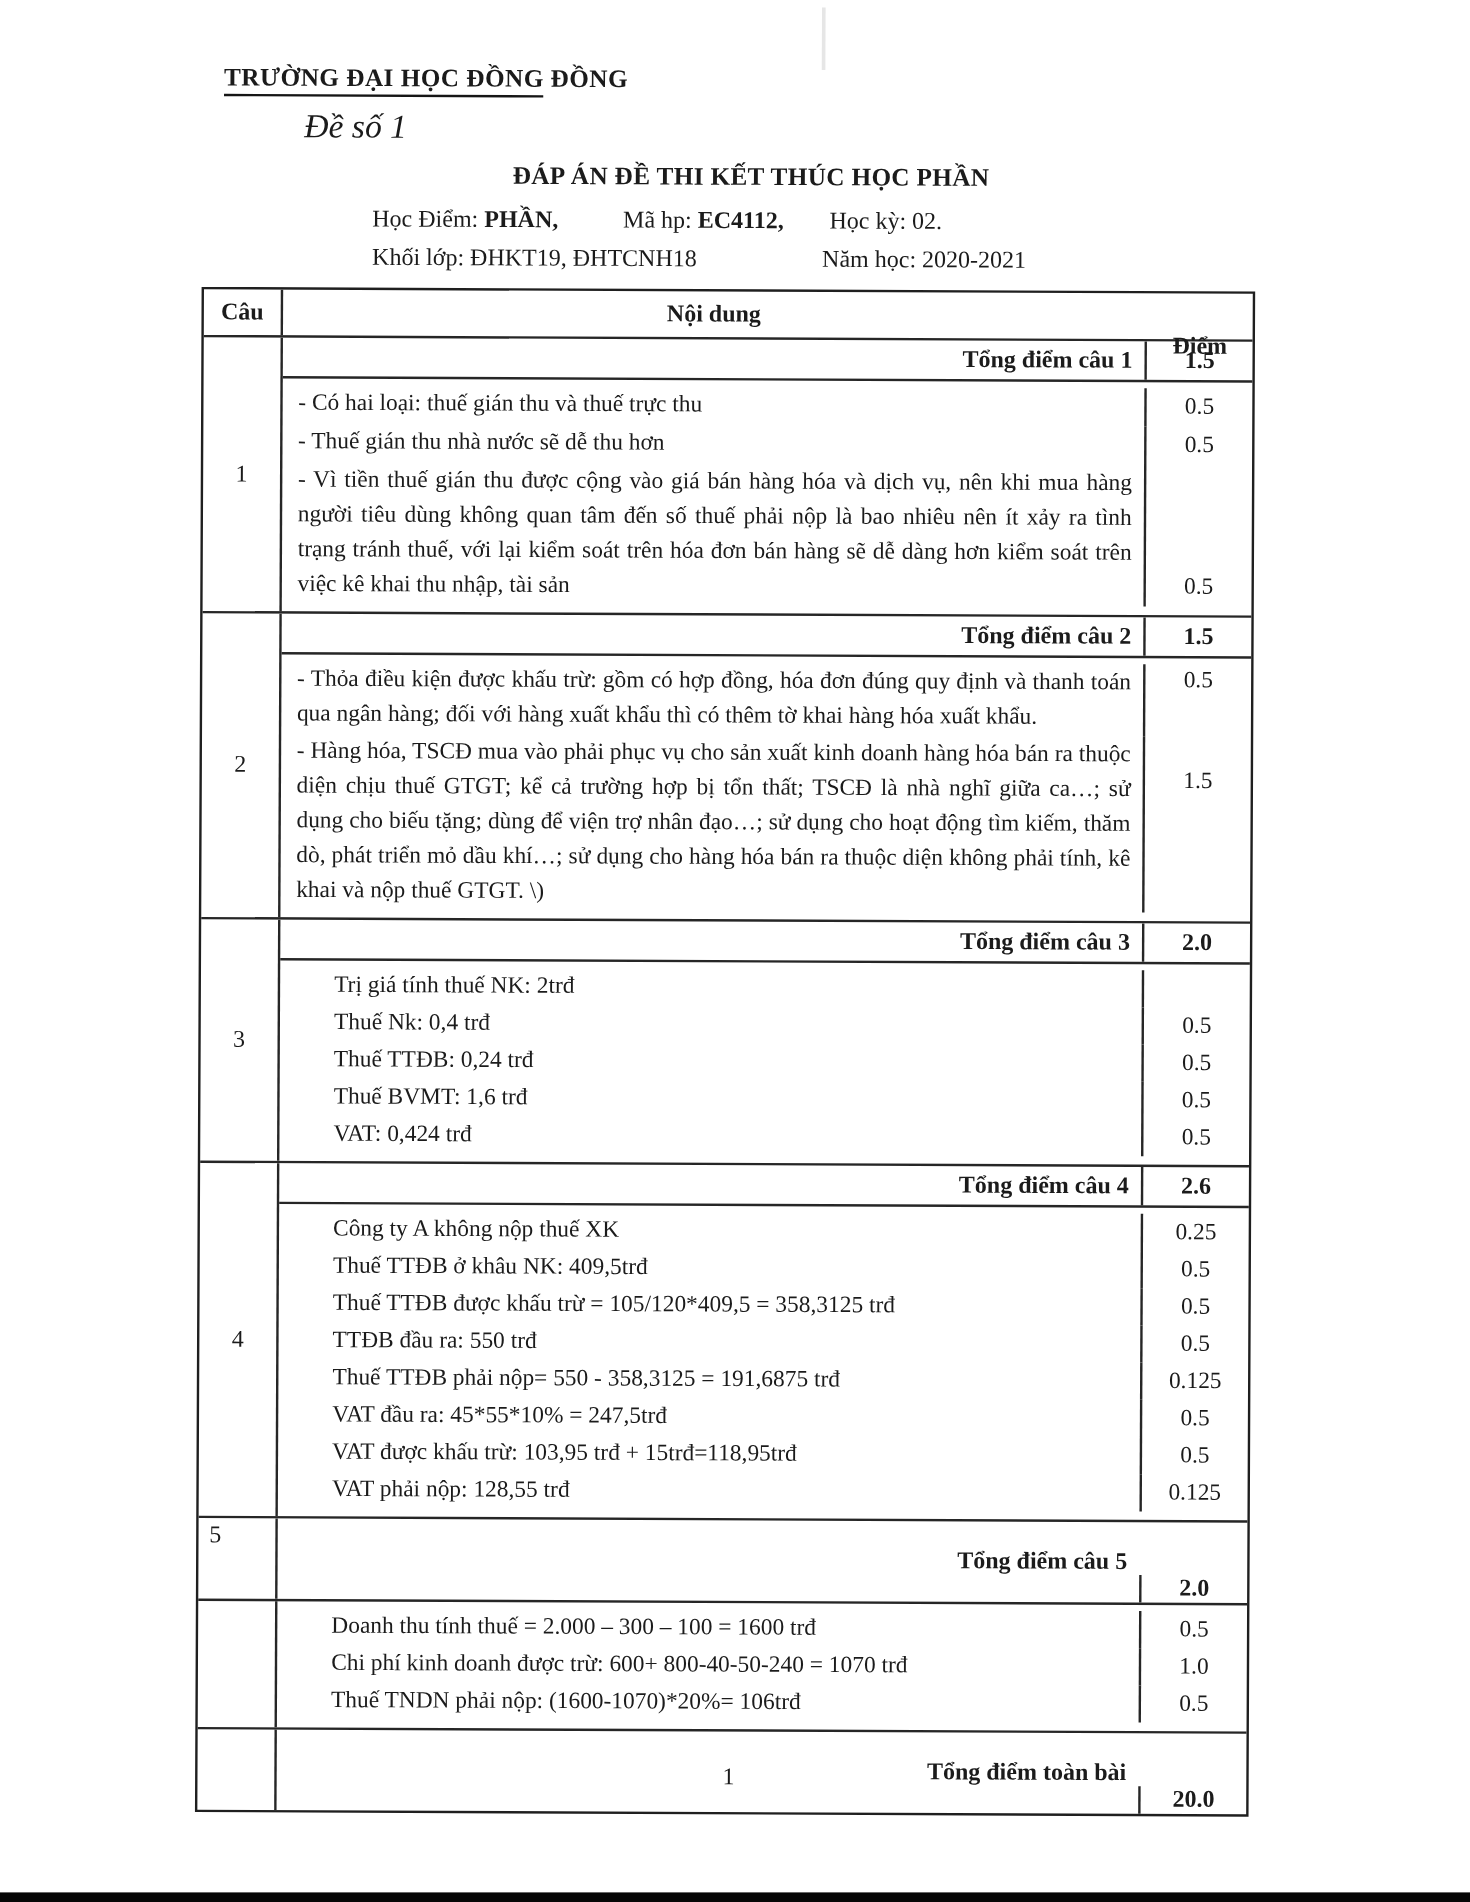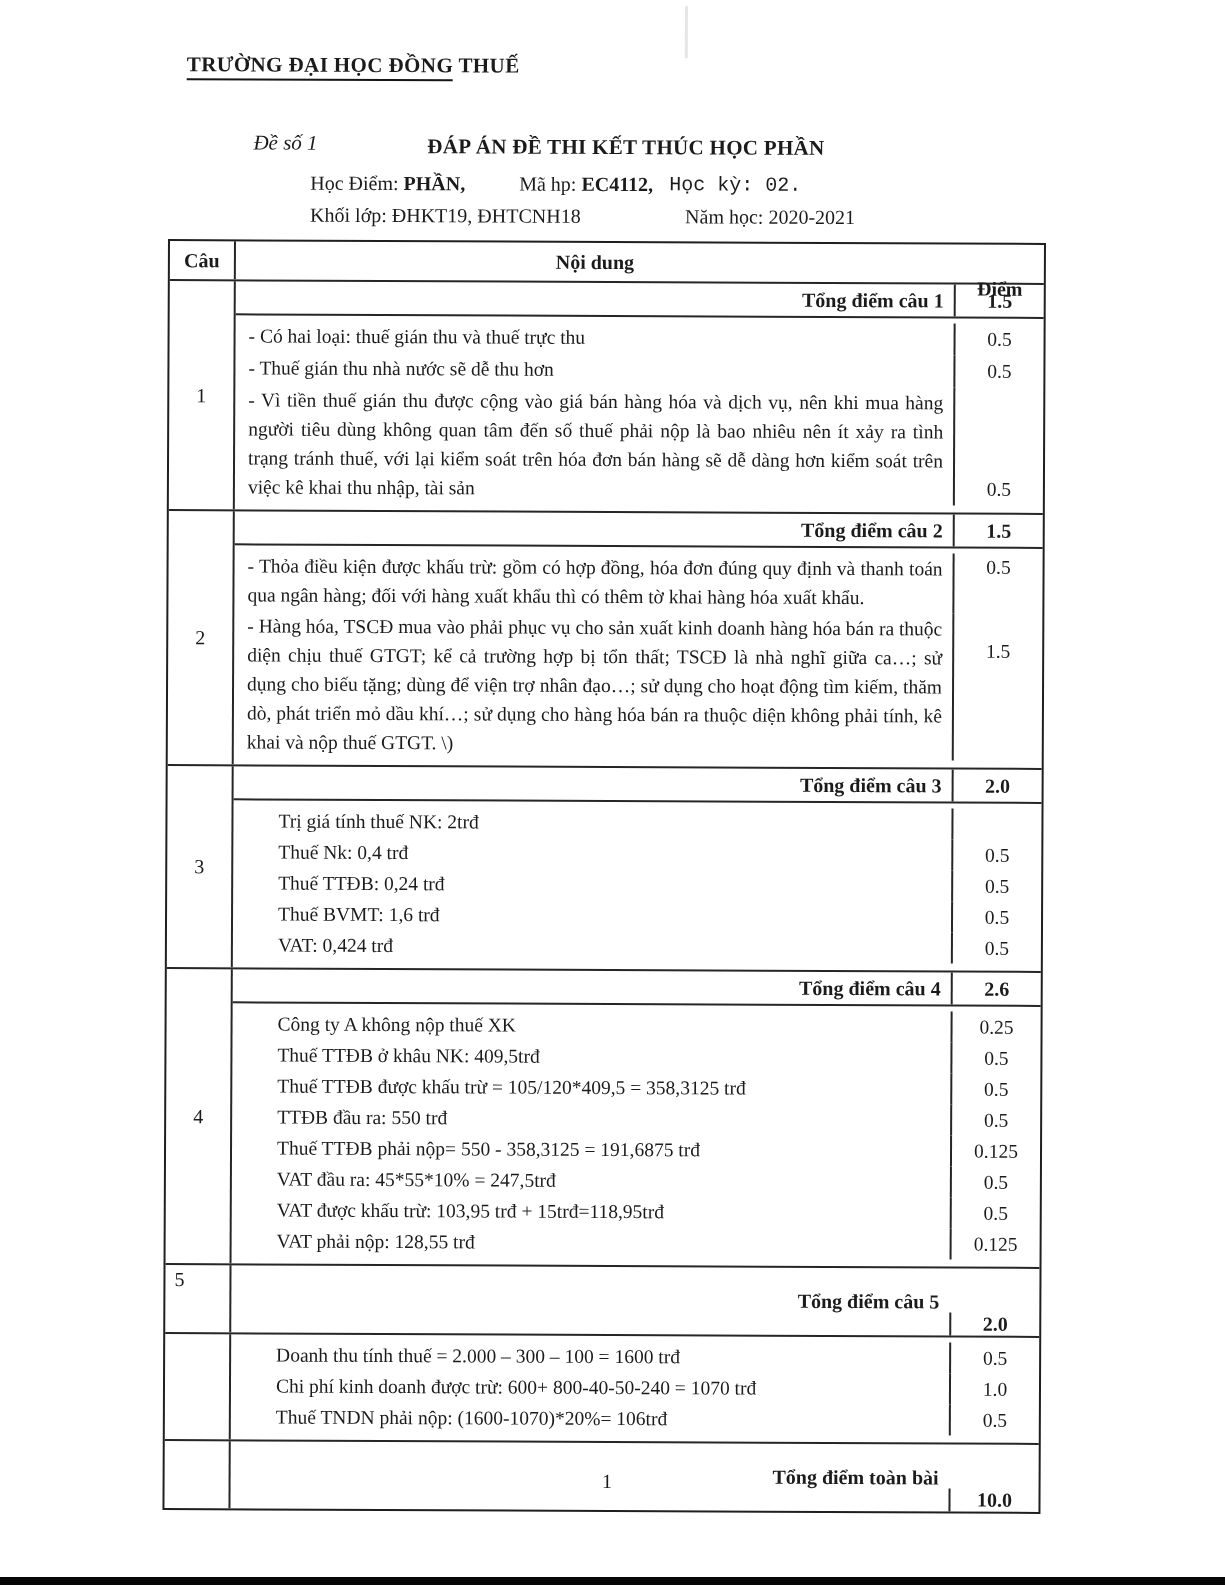--- a/index.html
+++ b/index.html
@@ -18,34 +18,34 @@
   }
   
   .school {
     position: absolute; left: 186px; top: 54px;
     font-size: 21px; font-weight: bold; letter-spacing: .4px;
     white-space: nowrap;
   }
   .school .u { border-bottom: 2px solid #151515; padding-bottom: 2px; }
   .deso {
     position: absolute; left: 253px; top: 92px;
-    font-size: 21px; font-style: italic; margin-top: 40px;
+    font-size: 28px; font-style: italic;
   }
   .title {
     position: absolute; left: 0; right: 0; top: 135px;
     text-align: center; padding-left: 26px;
     font-size: 21px; font-weight: bold; letter-spacing: .3px;
   }
   .infoline { position: absolute; left: 0; right: 0; font-size: 20px; }
   .il1 { top: 173px; }
   .il2 { top: 205px; }
   .infoline span.pos { position: absolute; white-space: nowrap; }
   .p-course   { left: 310px; }
   .p-code     { left: 487px; margin-left: 32px; }
-  .p-semester { left: 669px; font-family: Liberation Mono, monospace; }
+  .p-semester { left: 691px; }
   .p-class    { left: 310px; }
   .p-year     { left: 685px; text-align: right; }
 
   
   .doc-table {
     position: absolute; left: 168px; top: 241px; width: 878px;
     border: 2.5px solid #1f1f1f;
     font-size: 19.5px;
     background: #fff;
   }
@@ -106,21 +106,21 @@
   .pagenum { position: absolute; left: 0; right: 0; top: 1470px; text-align: center; font-size: 20px; }
   .artifact { position: absolute; left: 684px; top: 6px; width: 3px; height: 52px; background: #dedede; opacity: .75; }
   .scanbar { position: absolute; left: 0; right: 0; bottom: 0; height: 8px; background: #060606; }
 </style>
 </head>
 <body>
 
 <div class="scan">
 
   <div class="school">
-    <span class="u">TRƯỜNG ĐẠI HỌC ĐỒNG</span><span> THUẾ</span>
+    <span class="u">TRƯỜNG ĐẠI HỌC ĐỒNG</span><span> ĐỒNG</span>
   </div>
 
   <div class="deso">Đề số 1</div>
 
   <div class="title">ĐÁP ÁN ĐỀ THI KẾT THÚC HỌC PHẦN</div>
 
   <div class="infoline il1">
     <span class="pos p-course"><span>Học Điểm:</span> <b>PHẦN,</b></span>
     <span class="pos p-code"><span>Mã hp:</span> <b>EC4112,</b></span>
     <span class="pos p-semester">Học kỳ: 02.</span>
@@ -277,21 +277,21 @@
                 <div class="item-points">0.5</div>
               </div>
             </div>
           </div>
         </div>
       </div>
 
     <div class="t-row grand">
       <div class="cau-col"></div>
       <div class="main-col total-label">Tổng điểm toàn bài</div>
-      <div class="points-col total-points">10.0</div>
+      <div class="points-col total-points">20.0</div>
     </div>
   </div>
 
   <div class="pagenum">1</div>
   <div class="artifact"></div>
 </div>
 
 <div class="scanbar"></div>
 
 </body></html>

